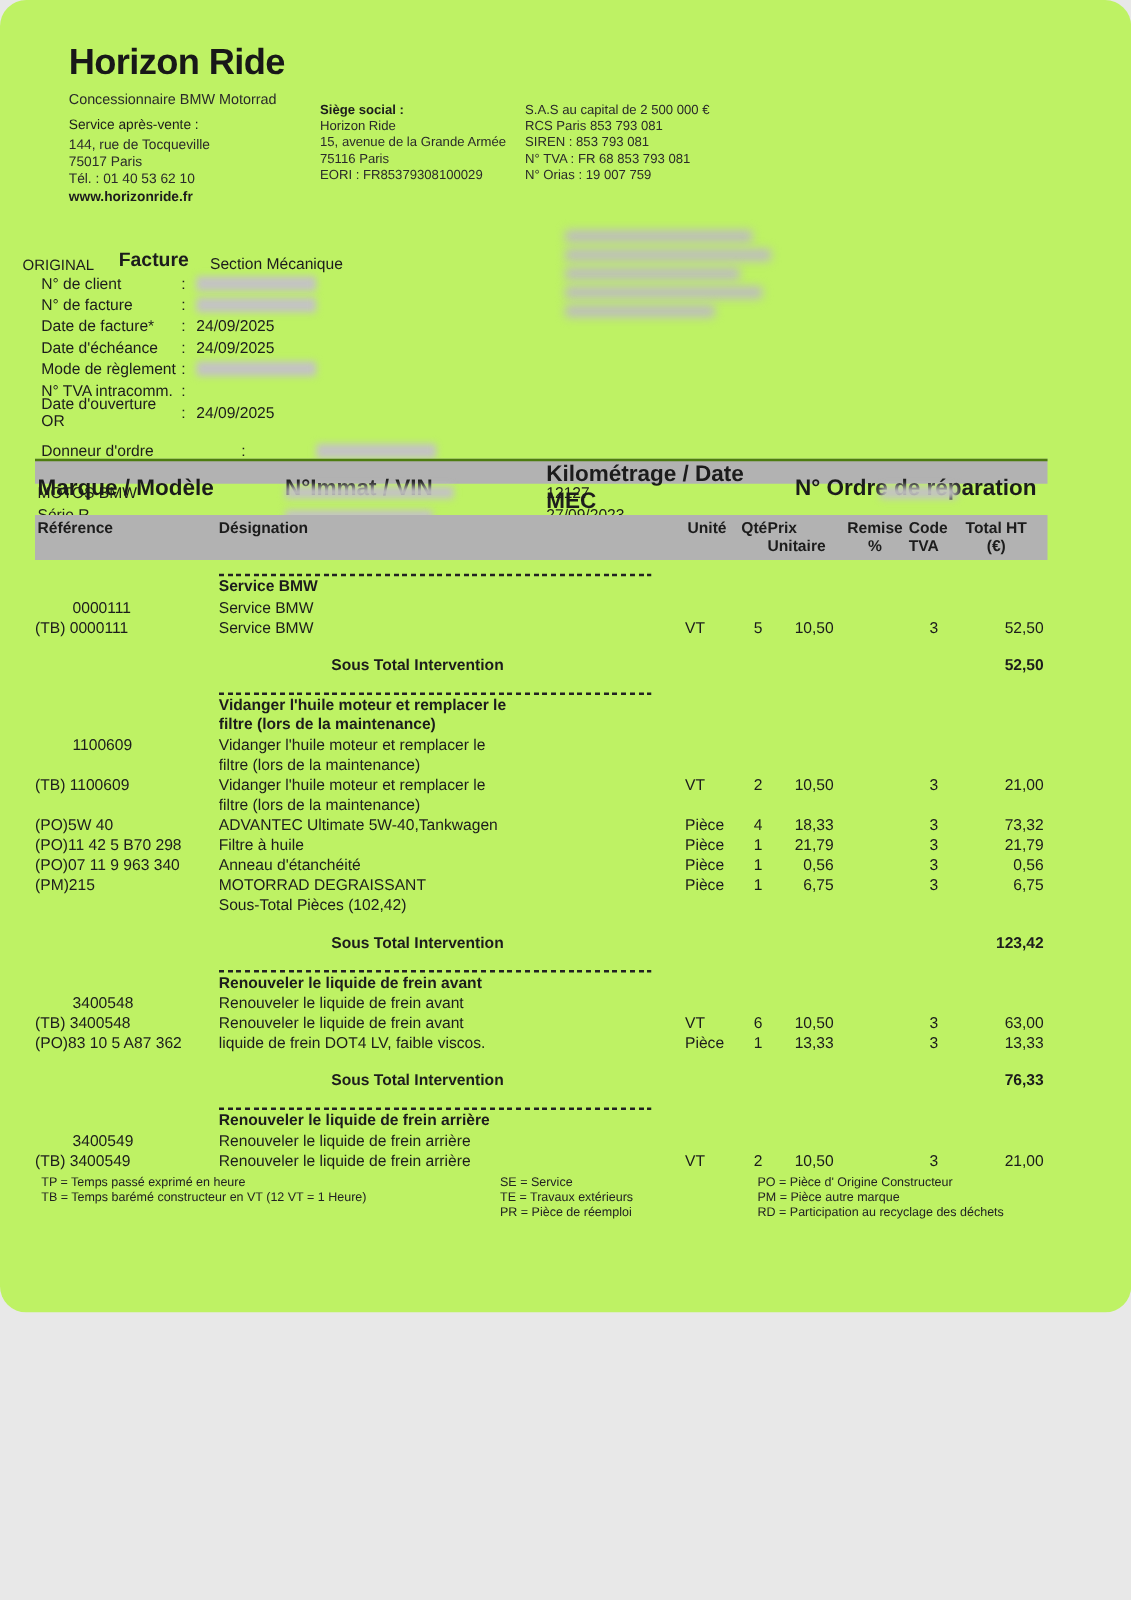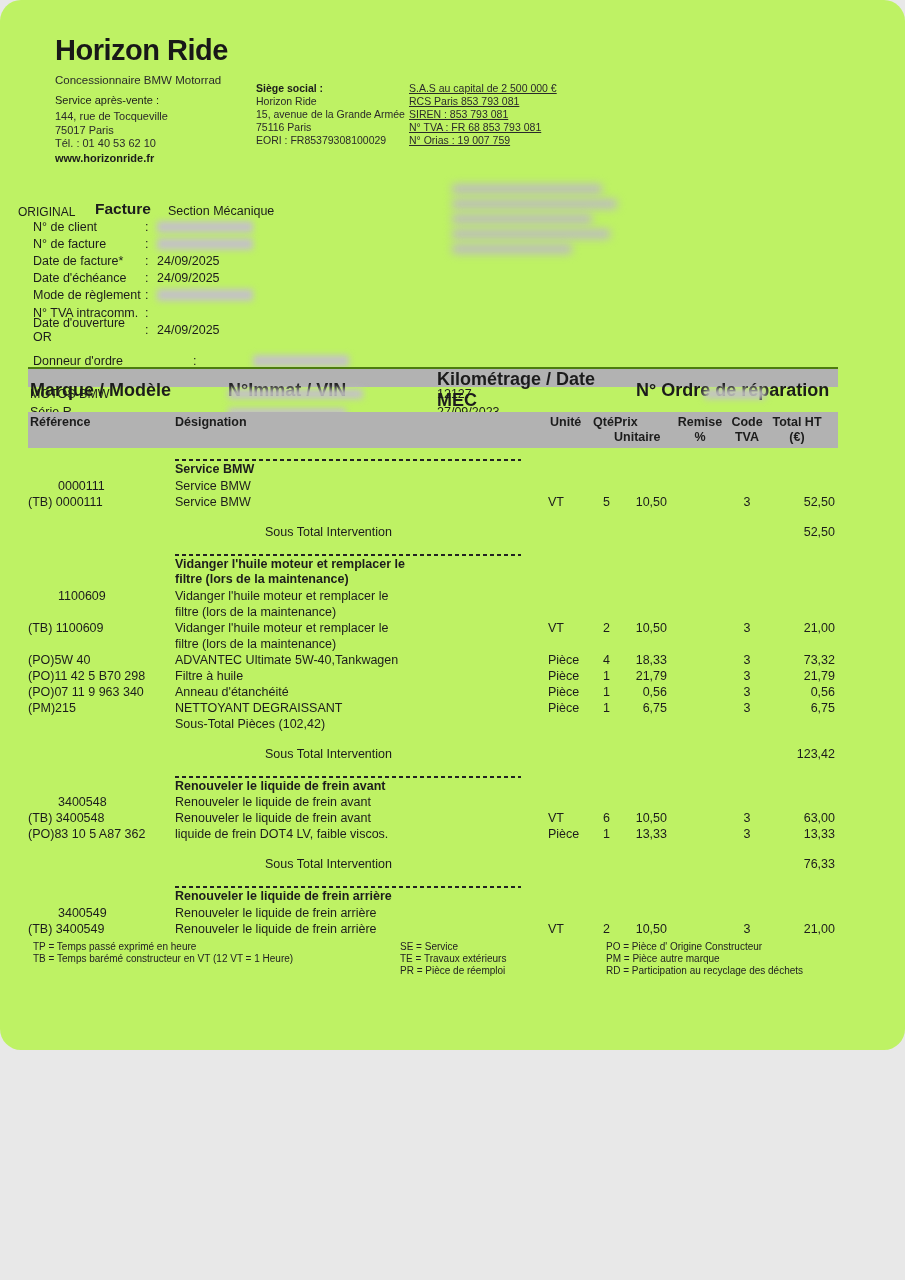--- a/index.html
+++ b/index.html
@@ -7,21 +7,21 @@
         font-family:"Liberation Sans","DejaVu Sans",sans-serif;color:#1c1c1c;overflow:hidden;border-radius:21px;}
   
   .dealer{position:absolute;left:55px;top:34px;width:210px;}
   .dealer-logo{font-size:29px;font-weight:800;letter-spacing:-0.5px;color:#181818;}
   .dealer-sub{font-size:11.5px;margin-top:7px;color:#2a2a2a;}
   .dealer-service{font-size:11px;font-weight:normal;margin-top:8px;}
   .dealer-addr{font-size:11px;line-height:13.5px;margin-top:4px;color:#2a2a2a;}
   .dealer-web{font-size:11px;font-weight:bold;margin-top:1px;}
   .siege{position:absolute;left:256px;top:82px;width:170px;font-size:10.5px;line-height:13px;color:#2a2a2a;}
   .siege .t{font-weight:bold;color:#1c1c1c;}
-  .legal{position:absolute;left:409px;top:82px;width:185px;font-size:10.5px;line-height:13px;color:#2a2a2a;text-decoration:underline;}
+  .legal{position:absolute;left:420px;top:82px;width:185px;font-size:10.5px;line-height:13px;color:#2a2a2a;}
   .brand{position:absolute;left:585px;top:36px;}
   .brand-l1{font-size:33px;font-weight:800;letter-spacing:0px;color:#1b1b1b;line-height:34px;}
   .brand-l2{font-size:31px;font-weight:600;letter-spacing:1.5px;color:#222;line-height:33px;}
   
   .redacted{display:inline-block;background:#c3c3c3;filter:blur(3px);border-radius:2px;}
   .addr-redacted{position:absolute;left:452px;top:184px;width:185px;}
   .addr-redacted .bar{height:10px;background:#bdbdbd;filter:blur(4px);border-radius:3px;margin-bottom:5px;}
   
   .lab-original{position:absolute;left:18px;top:205px;font-size:12px;}
   .lab-facture{position:absolute;left:95px;top:200px;font-size:15.5px;font-weight:bold;}
@@ -44,35 +44,35 @@
   .veh-red2{width:118px;height:10px;margin-top:2px;}
   .veh-red3{width:62px;height:10px;margin-left:68px;margin-top:1px;}
   
   .items-head{position:absolute;left:28px;top:412px;width:810px;height:36px;background:#b2b2b2;
               font-weight:bold;font-size:12.5px;line-height:15px;}
   .ih{position:absolute;top:3px;}
   .ih-ref{left:2px;}.ih-desc{left:147px;}
   .ih-unit{left:522px;}.ih-qty{left:565px;}
   .ih-price{left:586px;}
   .ih-rem{left:643px;width:58px;text-align:center;}
-  .ih-code{left:699px;width:40px;text-align:center;}
+  .ih-code{left:699px;width:40px;}
   .ih-tot{left:740px;width:58px;text-align:center;}
   .ih .l2{display:block;}
   .items{position:absolute;left:28px;top:456px;width:810px;font-size:12.5px;}
   .sec{margin-top:12px;}
   .sec.first{margin-top:3px;}
   .dashline{width:346px;margin-left:147px;height:2px;
             background:repeating-linear-gradient(90deg,#222 0 4px,transparent 4px 7px);margin-bottom:1px;}
   .sec-title{margin-left:147px;font-weight:bold;white-space:pre-line;line-height:15.5px;}
   .trow{display:grid;grid-template-columns:147px 373px 40px 22px 57px 60px 40px 68px;line-height:16px;}
   .c-ref.indent{padding-left:30px;}
   .c-desc{white-space:pre-line;}
   .c-qty,.c-price,.c-tot{text-align:right;}
   .c-tva{text-align:center;}
-  .subtotal{margin:14px 0;font-weight:normal;}
+  .subtotal{margin:14px 0;font-weight:bold;}
   .subtotal .c-desc{padding-left:90px;}
   
   .legend{position:absolute;top:941px;font-size:10px;line-height:11.8px;color:#222;}
   .legend.c1{left:33px;}.legend.c2{left:400px;}.legend.c3{left:606px;}
   
   .cut-h{position:absolute;left:0;top:1084px;width:282px;height:2px;
          background:repeating-linear-gradient(90deg,#222 0 7px,transparent 7px 13px);}
   .cut-v{position:absolute;left:280px;top:1084px;width:2px;height:196px;
          background:repeating-linear-gradient(180deg,#222 0 7px,transparent 7px 13px);}
   .scis-h{position:absolute;left:6px;top:1069px;font-size:23px;background:#fff;padding:0 3px;color:#111;}
@@ -288,21 +288,21 @@
     <span class="c-desc">Anneau d'étanchéité</span>
     <span class="c-unit">Pièce</span>
     <span class="c-qty">1</span>
     <span class="c-price">0,56</span>
     <span class="c-rem"></span>
     <span class="c-tva">3</span>
     <span class="c-tot">0,56</span>
   </div>
       <div class="trow item">
     <span class="c-ref">(PM)215</span>
-    <span class="c-desc">NETTOYANT DEGRAISSANT</span>
+    <span class="c-desc">MOTORRAD DEGRAISSANT</span>
     <span class="c-unit">Pièce</span>
     <span class="c-qty">1</span>
     <span class="c-price">6,75</span>
     <span class="c-rem"></span>
     <span class="c-tva">3</span>
     <span class="c-tot">6,75</span>
   </div>
       <div class="trow note">
     <span class="c-ref"></span>
     <span class="c-desc">Sous-Total Pièces  (102,42)</span>

